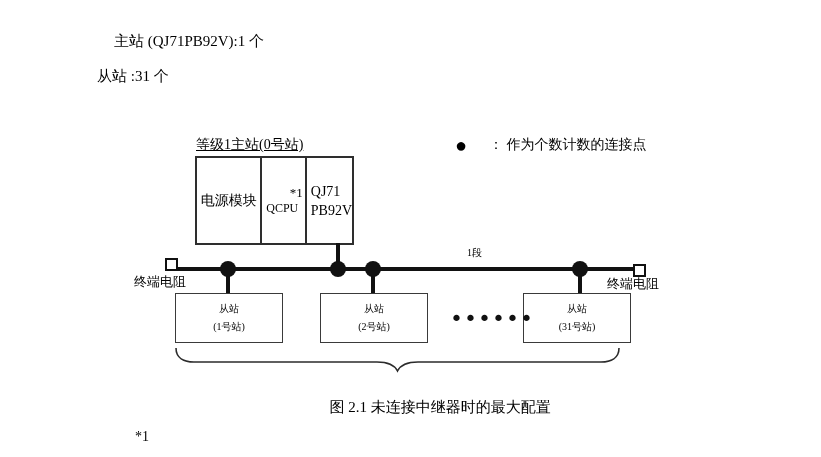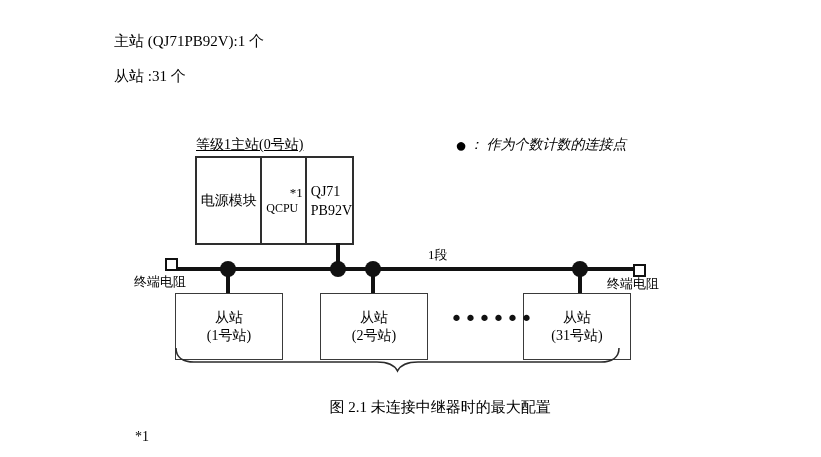--- a/index.html
+++ b/index.html
@@ -3,46 +3,46 @@
 <meta charset="utf-8">
 <style>
   html,body{margin:0;padding:0;background:#fff;}
   .page{
     position:relative;width:821px;height:457px;background:#ffffff;
     font-family:"Liberation Serif","DejaVu Serif",serif;color:#000;overflow:hidden;
   }
   .abs{position:absolute;}
   .title{left:78px;top:12px;font-size:17px;font-weight:bold;}
   .hline1{left:114px;top:32px;font-size:15px;}
-  .hline2{left:114px;top:67px;font-size:15px;}
+  .hline2{left:97px;top:67px;font-size:15px;}
 
   .legend{left:455px;top:135px;display:flex;align-items:center;height:20px;}
   .legend-dot{font-size:20px;line-height:20px;}
-  .legend-text{font-size:14px;margin-left:2px;font-style:italic;}
+  .legend-text{font-size:14px;margin-left:22px;}
 
   .master-label{left:196px;top:136px;font-size:14px;text-decoration:underline;}
   .master-box{left:195px;top:156px;width:159px;height:89px;border:2px solid #2e2e2e;
     box-sizing:border-box;display:flex;background:#fff;}
   .cell{box-sizing:border-box;font-size:14px;display:flex;flex-direction:column;justify-content:center;}
   .cell-power{width:71px;border-right:2px solid #2e2e2e;align-items:center;}
   .cell-cpu{width:48px;border-right:2px solid #2e2e2e;padding:0 2px;}
   .cpu-note{align-self:flex-end;font-size:13px;line-height:14px;}
   .cpu-name{align-self:flex-start;padding-left:2px;font-size:12px;line-height:16px;}
   .cell-net{width:47px;padding-left:4px;align-items:flex-start;line-height:19px;text-align:right;}
 
-  .seg-label{left:428px;top:246px;font-size:13px;}
+  .seg-label{left:467px;top:246px;font-size:10px;}
   .bus-line{left:171px;top:267px;width:468px;height:4px;background:#111;}
   .drop{width:4px;background:#111;}
   .dot{width:16px;height:16px;border-radius:50%;background:#111;}
   .tsq{width:13px;height:13px;border:2px solid #111;background:#fff;box-sizing:border-box;}
   .tlabel{font-size:13px;}
 
-  .slave-box{top:293px;width:108px;height:67px;border:1.5px solid #3a3a3a;box-sizing:border-box;
+  .slave-box{top:293px;width:108px;height:50px;border:1.5px solid #3a3a3a;box-sizing:border-box;
     display:flex;flex-direction:column;justify-content:center;align-items:center;
-    font-size:14px;line-height:18px;background:#fff;}
+    font-size:10px;line-height:18px;background:#fff;}
   .ellipsis{left:450px;top:305px;height:26px;display:flex;align-items:center;
     font-size:22px;letter-spacing:1px;color:#111;font-family:"DejaVu Sans",sans-serif;}
 
   .brace-svg{left:175px;top:348px;}
   .brace-label{left:347px;top:373px;width:100px;text-align:center;font-size:14px;}
 
   .caption{left:240px;top:398px;width:400px;text-align:center;font-size:15px;font-weight:normal;}
   .footnote{left:135px;top:429px;display:flex;font-size:14px;}
   .fn-marker{width:38px;}
 </style>

